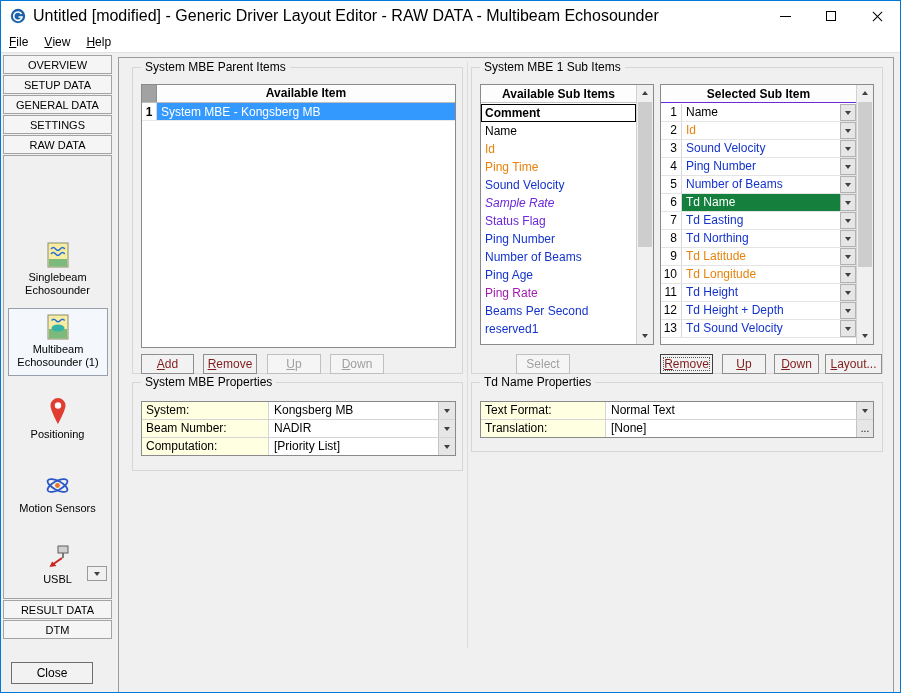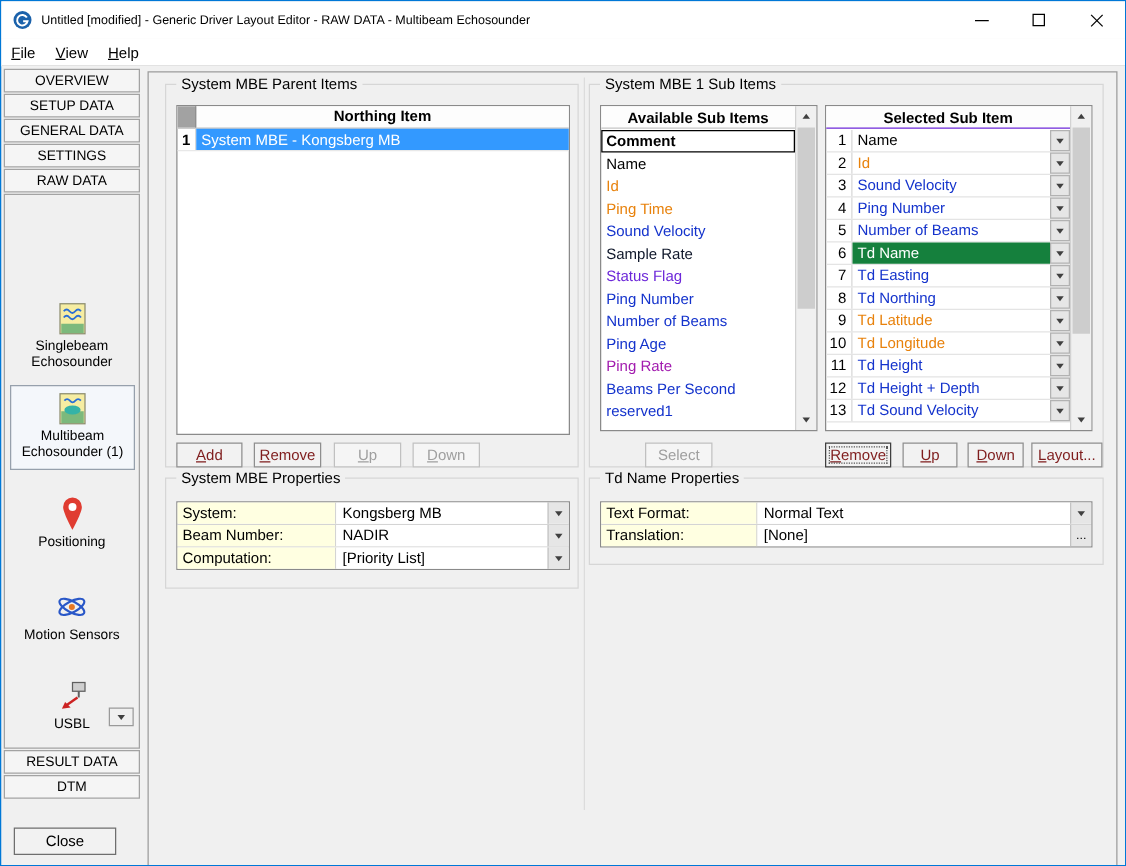--- a/index.html
+++ b/index.html
@@ -3,21 +3,21 @@
 <meta charset="utf-8">
 <style>
   * { margin:0; padding:0; box-sizing:border-box; }
   body { background:#555; font-family:"Liberation Sans", sans-serif; }
   .window{position:relative;width:901px;height:693px;background:#f0f0f0;border:1px solid #0078d7;
           font-family:"Liberation Sans",sans-serif;font-size:12px;color:#000;overflow:hidden;}
 
   
   .titlebar{position:absolute;left:0;top:0;width:100%;height:30px;background:#fff;display:flex;align-items:center;}
   .app-icon{margin:0 7px 0 9px;display:flex;}
-  .title-text{font-size:10px;white-space:nowrap;}
+  .title-text{font-size:16px;white-space:nowrap;}
   .win-controls{margin-left:auto;display:flex;height:100%;}
   .win-btn{width:46px;height:100%;display:flex;align-items:center;justify-content:center;cursor:default;}
   .min-glyph{width:11px;height:1px;background:#000;display:block;}
   .max-glyph{width:10px;height:10px;border:1px solid #000;display:block;}
   .x-glyph{position:relative;width:12px;height:12px;display:block;}
   .x-glyph::before,.x-glyph::after{content:"";position:absolute;left:5.5px;top:0;width:1px;height:13px;background:#000;}
   .x-glyph::before{transform:rotate(45deg);} .x-glyph::after{transform:rotate(-45deg);}
 
   
   .menubar{position:absolute;left:0;top:30px;width:100%;height:22px;background:#fff;display:flex;align-items:stretch;border-bottom:1px solid #e2e2e2;}
@@ -198,21 +198,21 @@
 
   <div class="main">
     <div class="pane-split"></div>
 
     <div class="group" style="left:13px;top:9px;width:331px;height:307px">
       <span class="gtitle">System MBE Parent Items</span>
 
       <div class="ptable">
         <div class="pt-head">
           <div class="pt-corner"></div>
-          <div class="pt-head-label">Northing Item</div>
+          <div class="pt-head-label">Available Item</div>
         </div>
         <div class="pt-row">
           <div class="pt-num">1</div>
           <div class="pt-val" style="background-color: rgb(51, 153, 255);">System MBE  -  Kongsberg MB</div>
         </div>
       </div>
 
       <button class="btn" style="left:8px;top:286px;width:53px"><u>A</u>dd</button>
       <button class="btn" style="left:70px;top:286px;width:54px"><u>R</u>emove</button>
       <button class="btn disabled" style="left:134px;top:286px;width:54px"><u>U</u>p</button>
@@ -250,21 +250,21 @@
       <span class="gtitle">System MBE 1 Sub Items</span>
 
       <div class="allist">
         <div class="al-head">Available Sub Items</div>
         <div class="al-items">
           <div class="al-item sel" style="color: rgb(0, 0, 0);">Comment</div>
           <div class="al-item" style="color: rgb(0, 0, 0);">Name</div>
           <div class="al-item" style="color: rgb(232, 130, 12);">Id</div>
           <div class="al-item" style="color: rgb(232, 130, 12);">Ping Time</div>
           <div class="al-item" style="color: rgb(20, 51, 204);">Sound Velocity</div>
-          <div class="al-item" style="color: #0f172a;">Sample Rate</div>
+          <div class="al-item" style="color: #6d28d9; font-style: italic;">Sample Rate</div>
           <div class="al-item" style="color: #6d28d9;">Status Flag</div>
           <div class="al-item" style="color: rgb(20, 51, 204);">Ping Number</div>
           <div class="al-item" style="color: rgb(20, 51, 204);">Number of Beams</div>
           <div class="al-item" style="color: rgb(20, 51, 204);">Ping Age</div>
           <div class="al-item" style="color: #a21caf;">Ping Rate</div>
           <div class="al-item" style="color: rgb(20, 51, 204);">Beams Per Second</div>
           <div class="al-item" style="color: rgb(20, 51, 204);">reserved1</div>
         </div>
         <div class="vscroll">
           <div class="sb-btn up">

